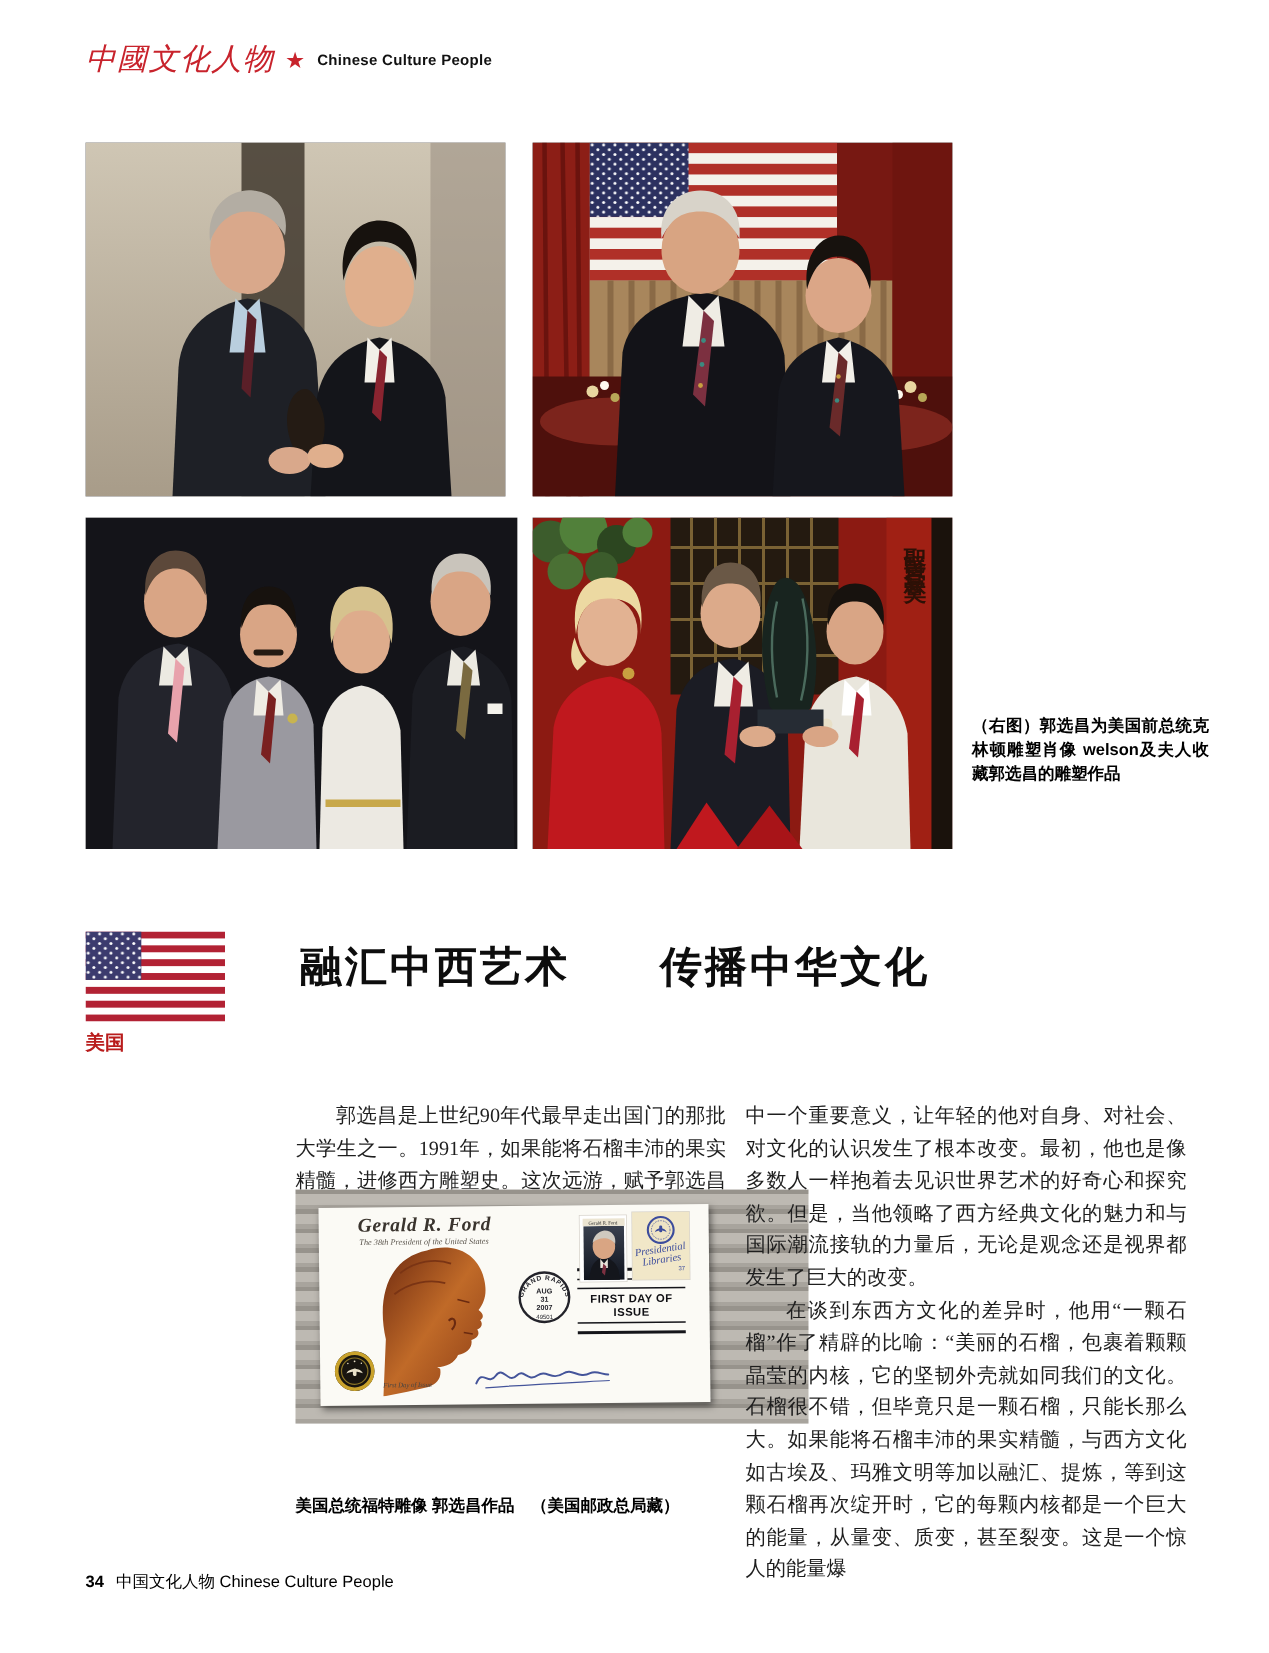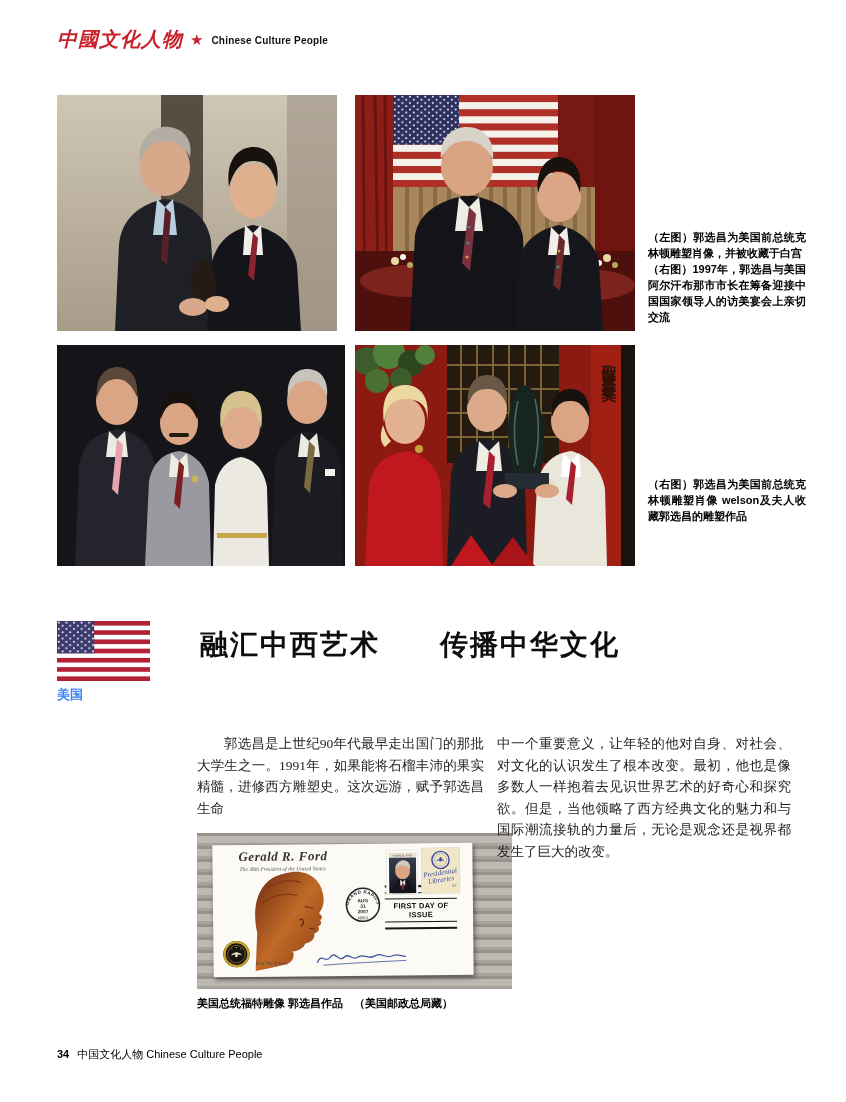--- a/index.html
+++ b/index.html
@@ -2,21 +2,21 @@
 <html><head>
 <meta charset="utf-8">
 <style>
   *{margin:0;padding:0;box-sizing:border-box}
   html,body{background:#fff}
   .page{position:relative;width:846px;height:1102px;margin:0 auto;background:#fff;overflow:hidden;
         font-family:"Liberation Sans",sans-serif;color:#111}
 
   
   .masthead{position:absolute;left:57px;top:26px;display:flex;align-items:center}
-  .logo-cn{font-family:"Liberation Serif",serif;font-style:italic;font-weight:700;font-size:20px;
+  .logo-cn{font-family:"Liberation Serif",serif;font-style:italic;font-weight:400;font-size:20px;
            color:#c8232c;letter-spacing:1px}
   .logo-star{color:#c8232c;font-size:15px;margin:0 8px 0 7px}
   .logo-en{font-size:10px;font-weight:600;color:#111;letter-spacing:.2px;position:relative;top:1px}
 
   
   .photo{position:absolute;overflow:hidden;background:#888}
   .photo svg{display:block;width:100%;height:100%}
   #photo1{left:57px;top:95px;width:280px;height:236px}
   #photo2{left:355px;top:95px;width:280px;height:236px}
   #photo3{left:57px;top:345px;width:288px;height:221px}
@@ -25,34 +25,34 @@
                 color:#1a0e04;letter-spacing:5px;font-family:"Liberation Serif",serif;opacity:.85}
 
   
   .caption{position:absolute;width:158px;font-size:11px;font-weight:700;line-height:16px;color:#000;text-align:justify}
   #cap-top{left:648px;top:229px}
   #cap-bottom{left:648px;top:476px}
   .caption p{margin:0}
 
   
   .flag-icon{position:absolute;left:57px;top:621px;width:93px;height:60px}
-  .country{position:absolute;left:57px;top:686px;font-size:13px;font-weight:700;color:#3b82f6}
+  .country{position:absolute;left:57px;top:686px;font-size:13px;font-weight:700;color:#b91c1c}
   .title{position:absolute;left:200px;top:626px;width:445px;font-family:"Liberation Serif",serif;
          font-size:28px;font-weight:700;letter-spacing:2px;color:#0d0d0d;white-space:nowrap}
 
   
   .col{position:absolute;font-family:"Liberation Serif",serif;font-size:13.5px;line-height:21.6px;
        color:#1e1e1e;text-align:justify}
   #col-left{left:197px;top:733px;width:287px}
   #col-right{left:497px;top:733px;width:294px}
   .col p{margin:0}
   .indent{text-indent:2em}
 
   
-  .env-fig{position:absolute;left:197px;top:833px;width:315px;height:156px;
+  .env-fig{position:absolute;left:197px;top:793px;width:342px;height:156px;
            background:repeating-linear-gradient(180deg,#97938c 0 3px,#bdb9b2 3px 10px,#a8a49d 10px 13px)}
   .cover{position:absolute;left:16px;top:11px;width:260px;height:132px;background:#fbfaf5;
          box-shadow:1.5px 2.5px 5px rgba(0,0,0,.5);transform:rotate(-.6deg)}
   .env-title{position:absolute;left:26px;top:4px;font-family:"Liberation Serif",serif;font-style:italic;
              font-weight:600;font-size:13px;color:#3a342e;letter-spacing:.5px}
   .env-sub{position:absolute;left:27px;top:21px;font-family:"Liberation Serif",serif;font-style:italic;
            font-size:5.5px;color:#5a544c}
   .relief{position:absolute;left:34px;top:24px;width:98px;height:102px}
   .seal{position:absolute;left:8px;top:94px;width:30px;height:30px}
   .env-small{position:absolute;left:42px;top:116px;font-size:4.5px;font-style:italic;color:#444;
@@ -243,24 +243,20 @@
       <path d="M163,56 C158,76 159,100 163,120 M180,54 C185,76 184,102 179,122" stroke="#4a6a5c" stroke-width="1.6" fill="none"></path>
       <rect x="150" y="128" width="44" height="16" fill="#262c34"></rect>
       <ellipse cx="150" cy="146" rx="12" ry="7" fill="#dcaa8a"></ellipse>
       <ellipse cx="192" cy="146" rx="12" ry="7" fill="#d9a585"></ellipse>
       <path d="M96,221 L116,190 L138,221 Z" fill="#c0181e"></path>
       <path d="M136,221 L158,192 L180,221 Z" fill="#a81418"></path>
     </svg>
     <div class="banner-chars">聖賢皆寂寞</div>
   </figure>
 
-  <div class="caption" id="cap-top">
-    <p>（左图）郭选昌为美国前总统克林顿雕塑肖像，并被收藏于白宫</p>
-    <p>（右图）1997年，郭选昌与美国阿尔汗布那市市长在筹备迎接中国国家领导人的访美宴会上亲切交流</p>
-  </div>
   <div class="caption" id="cap-bottom">
     <p>（右图）郭选昌为美国前总统克林顿雕塑肖像 welson及夫人收藏郭选昌的雕塑作品</p>
   </div>
 
   <div class="flag-icon">
     <svg viewBox="0 0 93 60">
       <defs>
         <pattern id="starsA" width="7.6" height="6.4" patternUnits="userSpaceOnUse">
           <circle cx="1.8" cy="1.6" r="1" fill="#fff"></circle>
             <circle cx="5.6" cy="4.8" r="1" fill="#fff"></circle>
@@ -375,19 +371,20 @@
         </div>
         <div class="lib-value">37</div>
       </div>
     </div>
   </figure>
 
   <p class="env-caption">美国总统福特雕像 郭选昌作品　（美国邮政总局藏）</p>
 
   <div class="col" id="col-right">
     <p>中一个重要意义，让年轻的他对自身、对社会、对文化的认识发生了根本改变。最初，他也是像多数人一样抱着去见识世界艺术的好奇心和探究欲。但是，当他领略了西方经典文化的魅力和与国际潮流接轨的力量后，无论是观念还是视界都发生了巨大的改变。</p>
+    <p class="indent">在谈到东西方文化的差异时，他用“一颗石榴”作了精辟的比喻：“美丽的石榴，包裹着颗颗晶莹的内核，它的坚韧外壳就如同我们的文化。石榴很不错，但毕竟只是一颗石榴，只能长那么大。如果能将石榴丰沛的果实精髓，与西方文化如古埃及、玛雅文明等加以融汇、提炼，等到这颗石榴再次绽开时，它的每颗内核都是一个巨大的能量，从量变、质变，甚至裂变。这是一个惊人的能量爆</p>
   </div>
 
   <footer class="page-footer">
     <span class="pnum">34</span><span>中国文化人物 Chinese Culture People</span>
   </footer>
 
 </div>
 
 </body></html>

